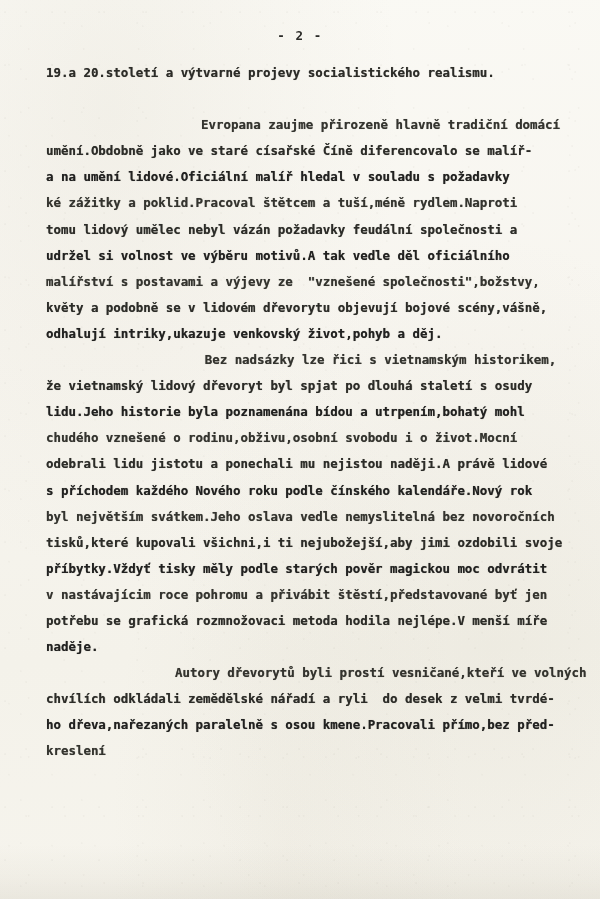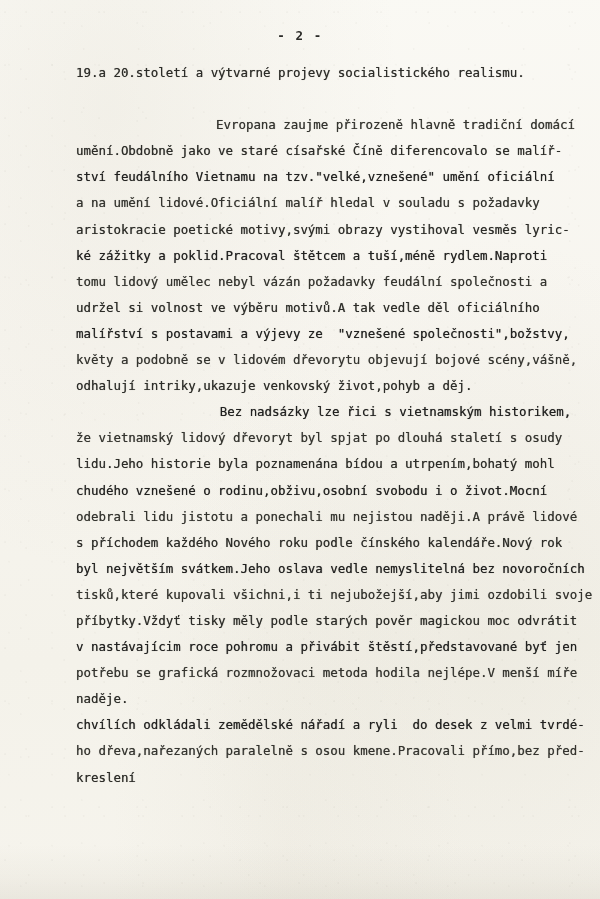--- a/index.html
+++ b/index.html
@@ -67,26 +67,25 @@
     left: 46px;
     width: 540px;
   }
 
   .line {
     height: 26.1px;
     font-size: 12.4px;
     line-height: 26.1px;
     letter-spacing: 0.02px;
     white-space: pre;
-    font-weight: 400;
+    font-weight: 700;
     color: #23231f;
     text-shadow:
       0 0 0.7px rgba(40,40,36,0.55),
       0.35px 0.25px 0.6px rgba(60,58,50,0.30);
-    margin-left: 30px;
   }
 
   
   .line:nth-child(3n+1) { color: #262622; opacity: 0.97; }
   .line:nth-child(3n+2) { color: #212120; opacity: 1; }
   .line:nth-child(3n)   { color: #2a2a25; opacity: 0.95; }
 
   .indent {
     padding-left: 129px;
     text-align: center;
@@ -99,41 +98,40 @@
 
   <div id="grain"></div>
 
   <div id="folio">- 2 -</div>
 
   <div id="body-text">
       <div class="line">19.a 20.století a výtvarné projevy socialistického realismu.</div>
       <div class="line"></div>
       <div class="line indent">Evropana zaujme přirozeně hlavně tradiční domácí</div>
       <div class="line">umění.Obdobně jako ve staré císařské Číně diferencovalo se malíř-</div>
-      <div class="line">ství feudálního Vietnamu na tzv."velké,vznešené" umění oficiální</div>
       <div class="line">a na umění lidové.Oficiální malíř hledal v souladu s požadavky</div>
-      <div class="line">aristokracie poetické motivy,svými obrazy vystihoval vesměs lyric-</div>
       <div class="line">ké zážitky a poklid.Pracoval štětcem a tuší,méně rydlem.Naproti</div>
       <div class="line">tomu lidový umělec nebyl vázán požadavky feudální společnosti a</div>
       <div class="line">udržel si volnost ve výběru motivů.A tak vedle děl oficiálního</div>
       <div class="line">malířství s postavami a výjevy ze  "vznešené společnosti",božstvy,</div>
       <div class="line">květy a podobně se v lidovém dřevorytu objevují bojové scény,vášně,</div>
       <div class="line">odhalují intriky,ukazuje venkovský život,pohyb a děj.</div>
       <div class="line indent">Bez nadsázky lze řici s vietnamským historikem,</div>
       <div class="line">že vietnamský lidový dřevoryt byl spjat po dlouhá staletí s osudy</div>
       <div class="line">lidu.Jeho historie byla poznamenána bídou a utrpením,bohatý mohl</div>
       <div class="line">chudého vznešené o rodinu,obživu,osobní svobodu i o život.Mocní</div>
       <div class="line">odebrali lidu jistotu a ponechali mu nejistou naději.A právě lidové</div>
       <div class="line">s příchodem každého Nového roku podle čínského kalendáře.Nový rok</div>
       <div class="line">byl největším svátkem.Jeho oslava vedle nemyslitelná bez novoročních</div>
       <div class="line">tisků,které kupovali všichni,i ti nejubožejší,aby jimi ozdobili svoje</div>
       <div class="line">příbytky.Vždyť tisky měly podle starých pověr magickou moc odvrátit</div>
       <div class="line">v nastávajícim roce pohromu a přivábit štěstí,představované byť jen</div>
       <div class="line">potřebu se grafická rozmnožovaci metoda hodila nejlépe.V menší míře</div>
       <div class="line">naděje.</div>
+      <div class="line indent">Autory dřevorytů byli prostí vesničané,kteří ve volných</div>
       <div class="line">chvílích odkládali zemědělské nářadí a ryli  do desek z velmi tvrdé-</div>
       <div class="line">ho dřeva,nařezaných paralelně s osou kmene.Pracovali přímo,bez před-</div>
       <div class="line">kreslení</div>
     </div>
 
   <div id="bottom-shade"></div>
 
 </div>
 
 </body></html>

